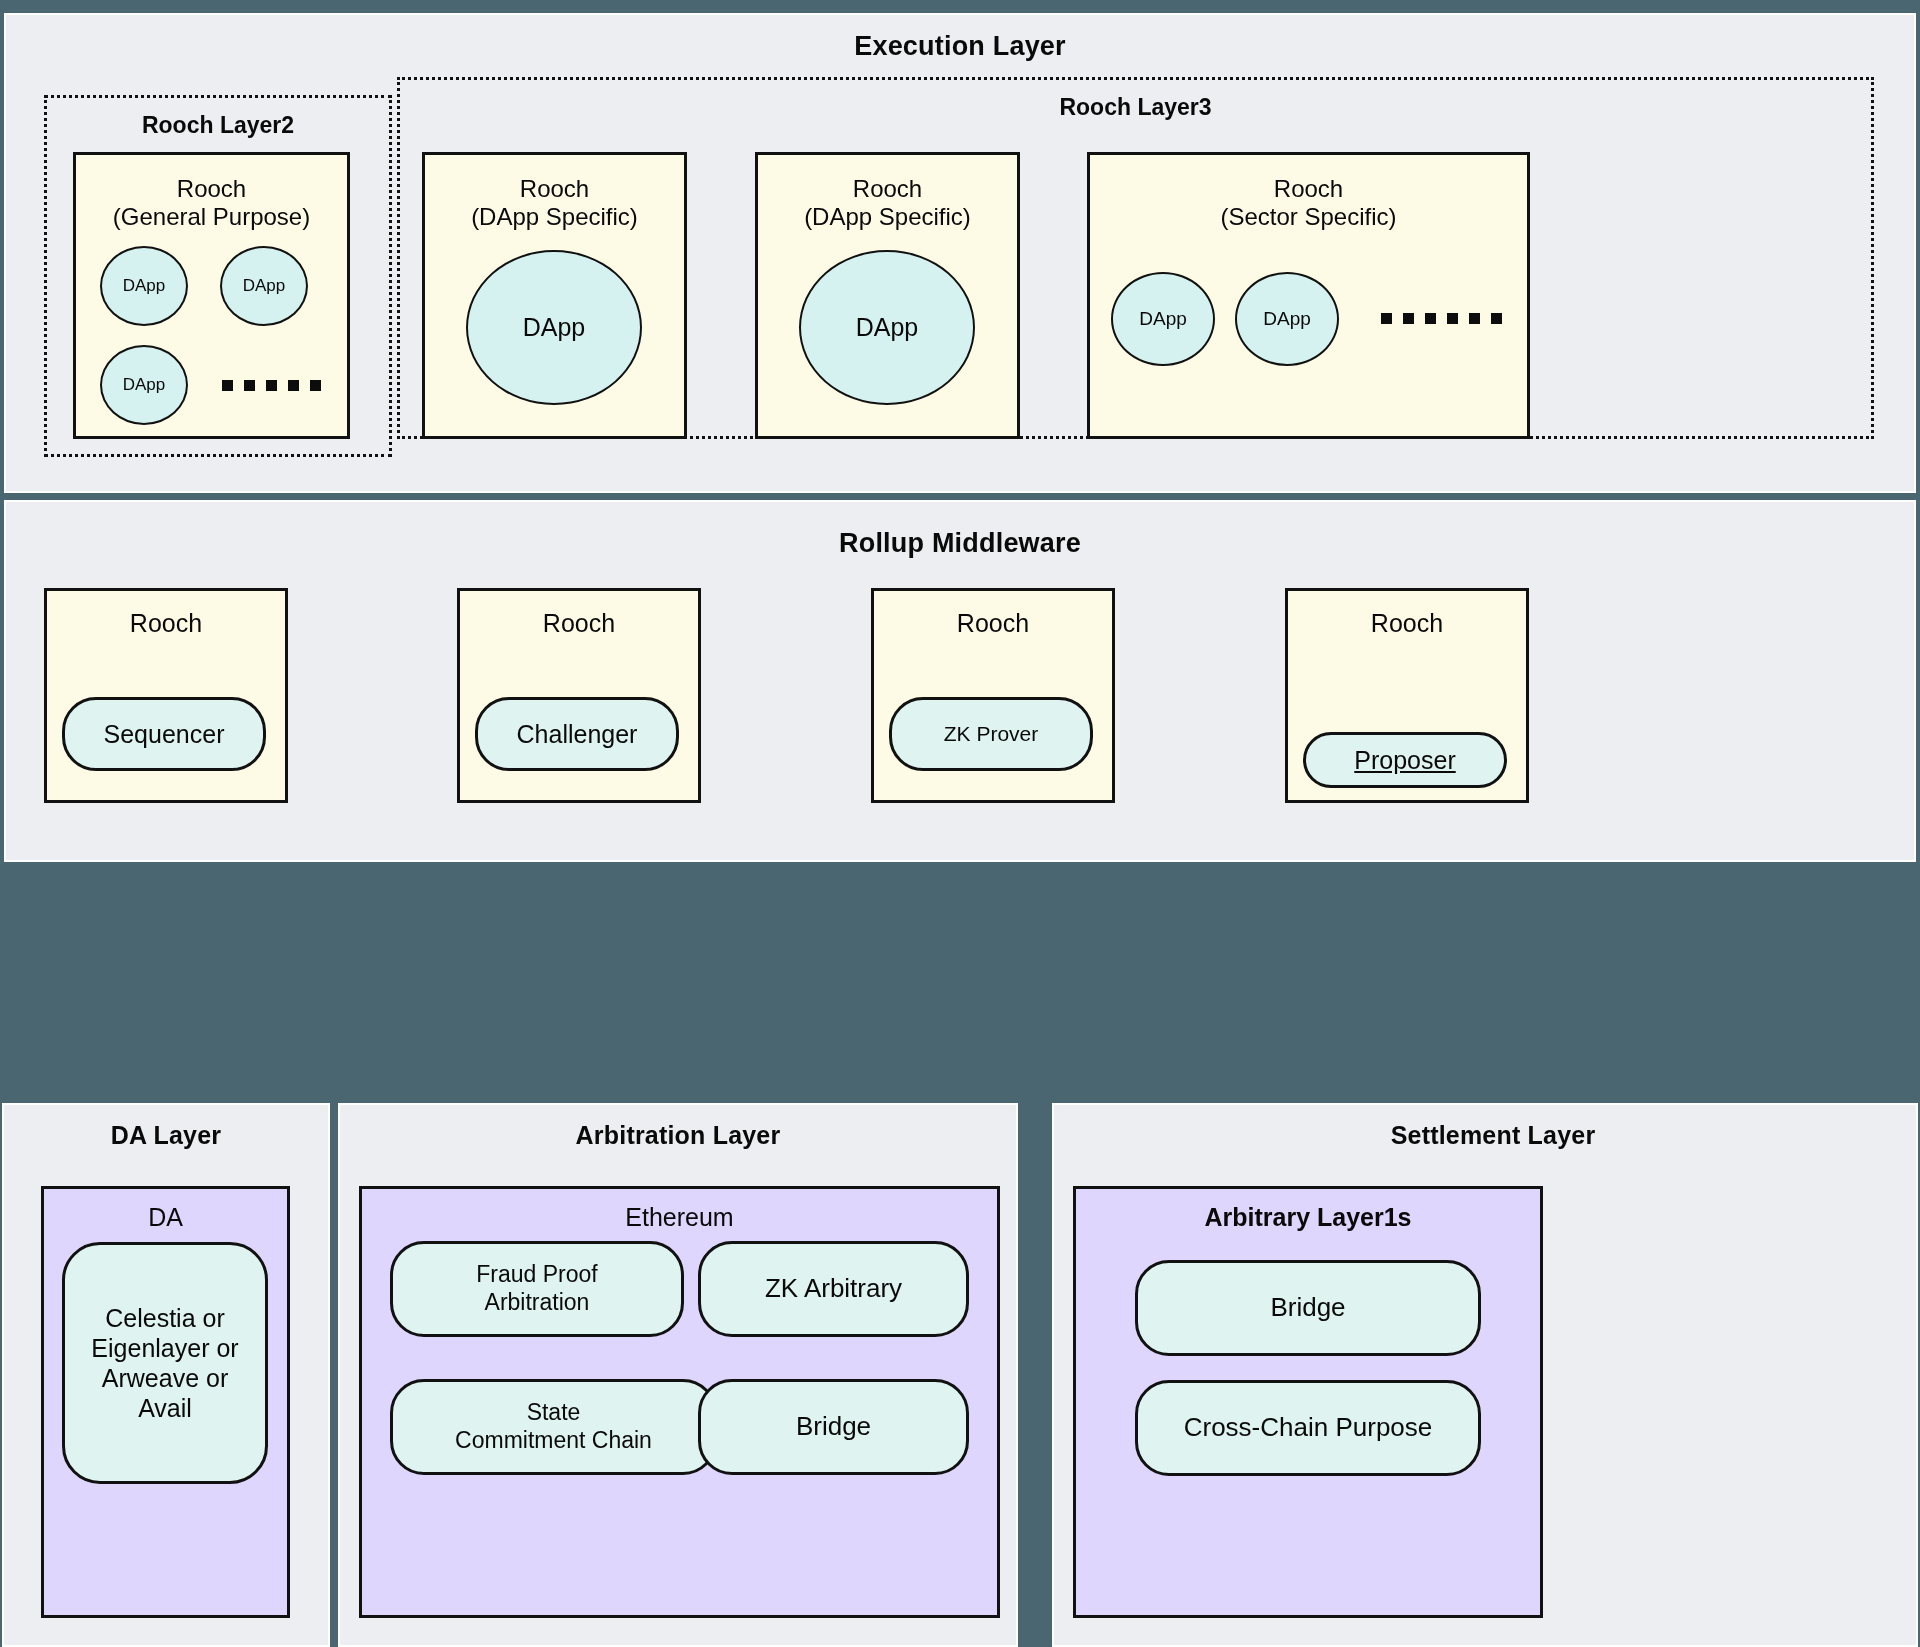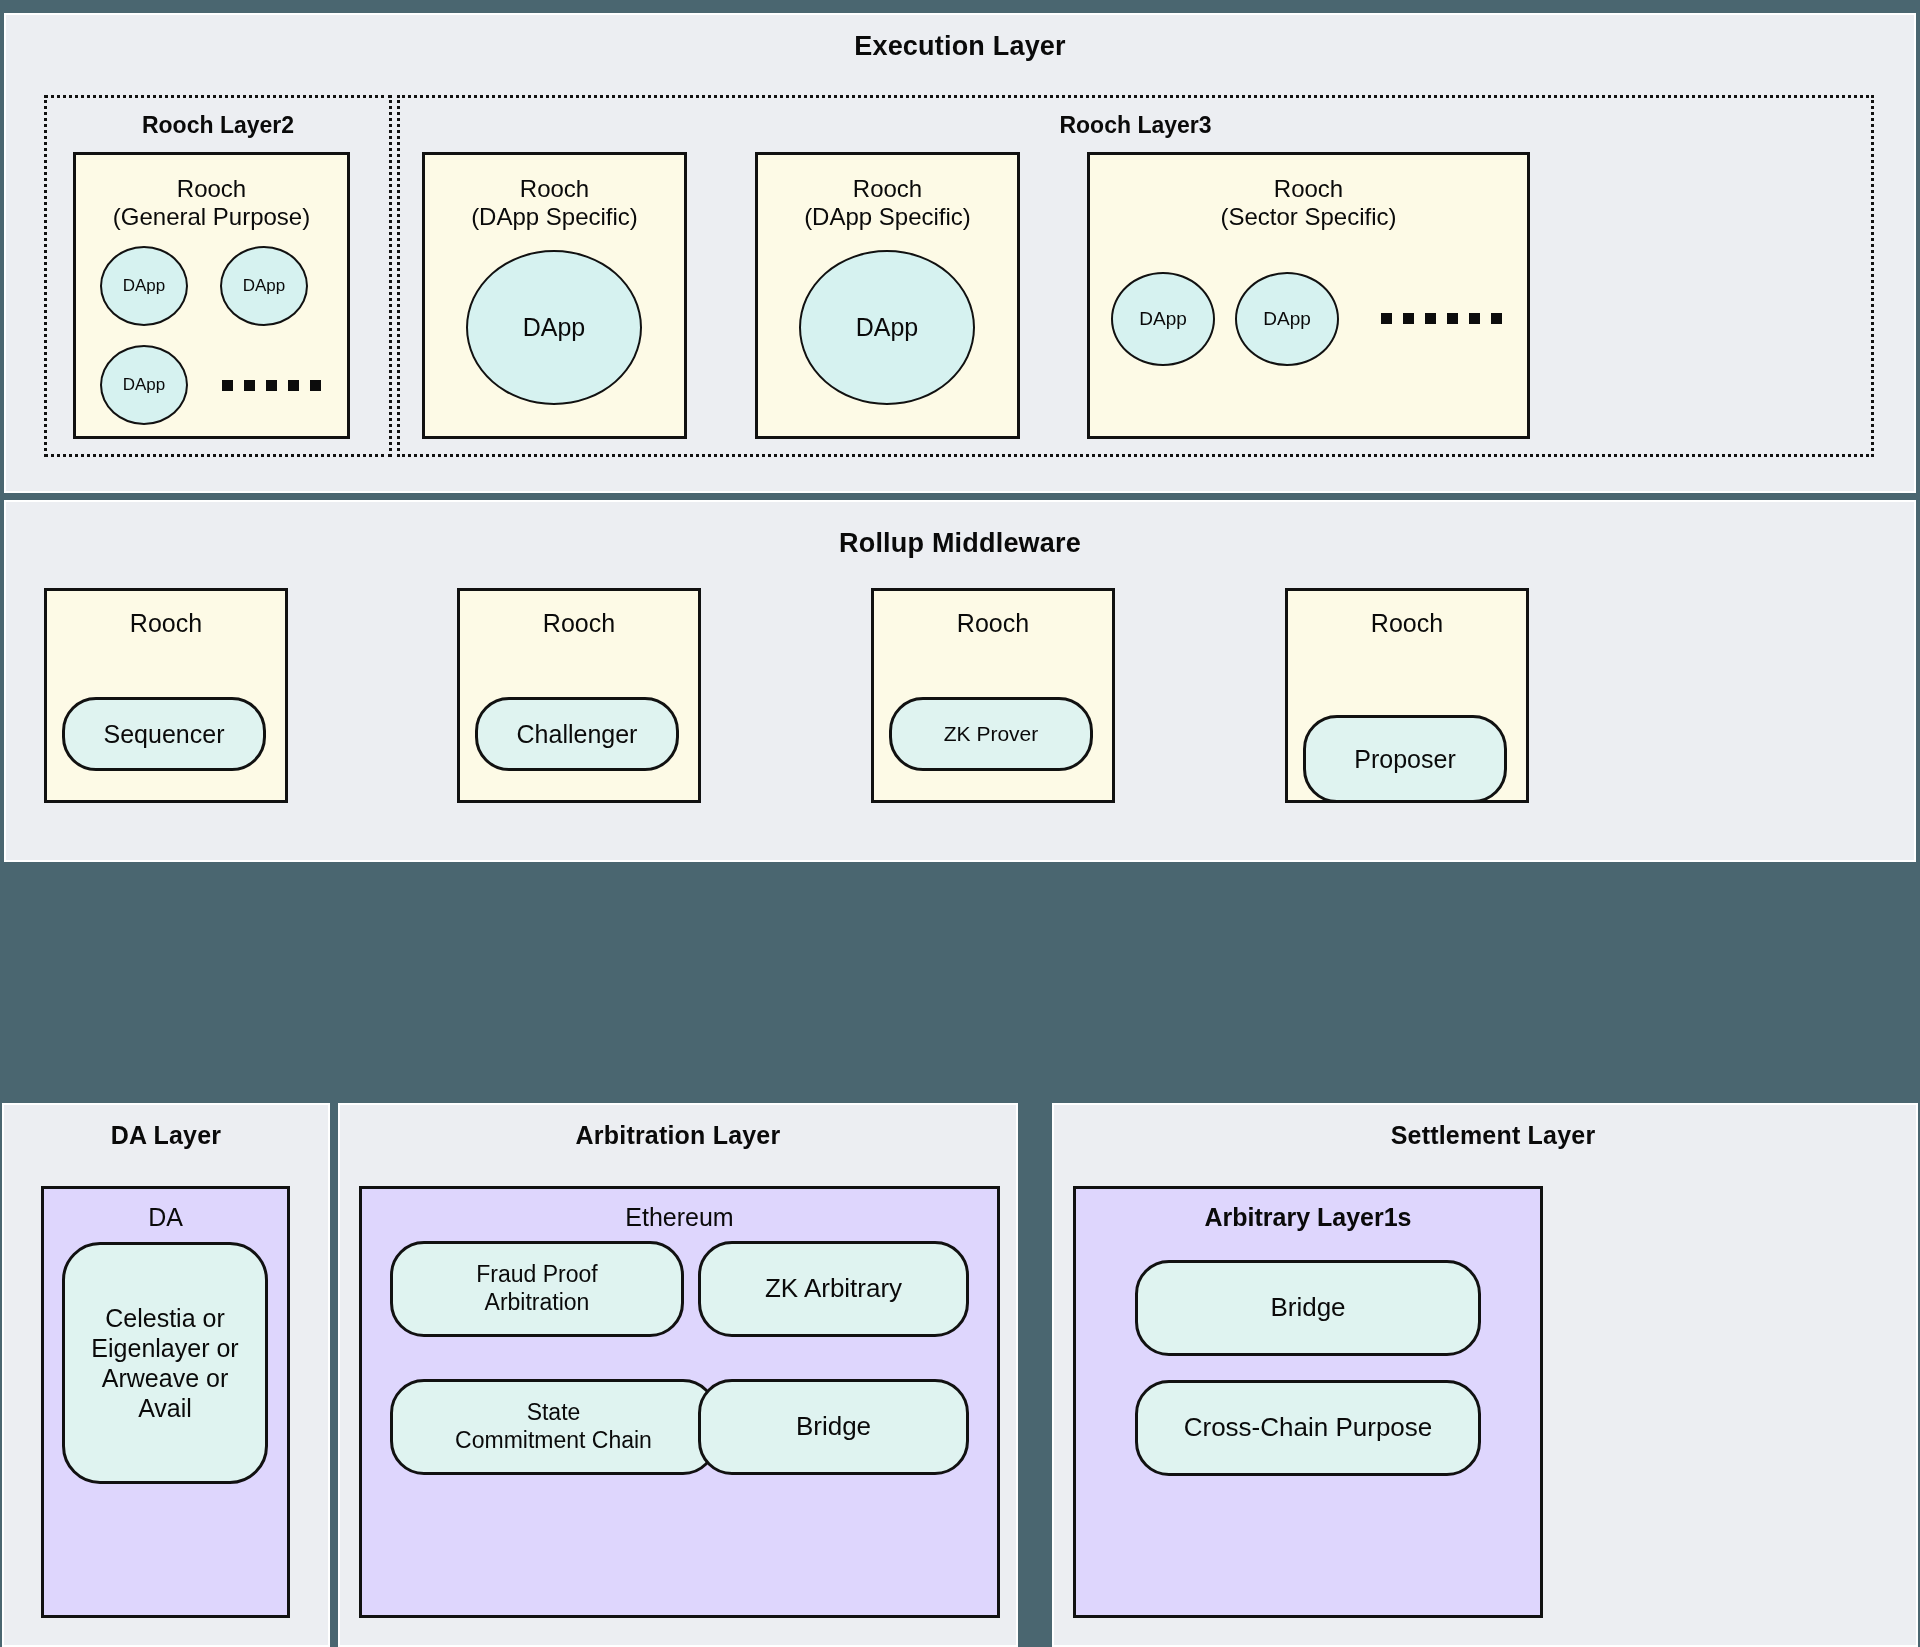--- a/index.html
+++ b/index.html
@@ -135,21 +135,21 @@
   <div class="circle" style="left:220px; top:246px; width:88px; height:80px; font-size:17px;">DApp</div>
   <div class="circle" style="left:100px; top:345px; width:88px; height:80px; font-size:17px;">DApp</div>
   <div class="dots" style="left:222px; top:380px;">
     <i></i>
       <i></i>
       <i></i>
       <i></i>
       <i></i>
   </div>
 
-  <div class="dotted-group" style="left:397px; top:95px; width:1477px; height:362px;">
+  <div class="dotted-group" style="left:397px; top:77px; width:1477px; height:362px;">
     <div class="group-title" style="font-size:23px; margin-top:14px;">Rooch Layer3</div>
   </div>
 
   <div class="cream-box" style="left:422px; top:152px; width:265px; height:287px;">
     <div class="cream-title" style="font-size:24px; margin-top:20px;">Rooch
 (DApp Specific)</div>
   </div>
   <div class="circle" style="left:466px; top:250px; width:176px; height:155px; font-size:25px;">DApp</div>
 
   <div class="cream-box" style="left:755px; top:152px; width:265px; height:287px;">
@@ -188,21 +188,21 @@
   <div class="pill" style="left:475px; top:697px; width:204px; height:74px; font-size:25px;">Challenger</div>
 
   <div class="cream-box" style="left:871px; top:588px; width:244px; height:215px;">
     <div class="cream-title" style="font-size:25px; margin-top:18px;">Rooch</div>
   </div>
   <div class="pill" style="left:889px; top:697px; width:204px; height:74px; font-size:21px;">ZK Prover</div>
 
   <div class="cream-box" style="left:1285px; top:588px; width:244px; height:215px;">
     <div class="cream-title" style="font-size:25px; margin-top:18px;">Rooch</div>
   </div>
-  <div class="pill" style="left:1303px; top:715px; width:204px; height:88px; font-size:25px;">Proposer</div>
+  <div class="pill" style="left:1303px; top:732px; width:204px; height:56px; font-size:25px;text-decoration:underline;">Proposer</div>
 
   <div class="panel" style="left:2px; top:1103px; width:328px; height:544px;">
     <div class="panel-title" style="font-size:25px; margin-top:16px;">DA Layer</div>
   </div>
   <div class="purple-box" style="left:41px; top:1186px; width:249px; height:432px;">
     <div class="purple-title plain" style="font-size:25px; margin-top:14px;">DA</div>
   </div>
   <div class="pill" style="left:62px; top:1242px; width:206px; height:242px; font-size:25px; border-radius:38px;">Celestia or
 Eigenlayer or
 Arweave or

